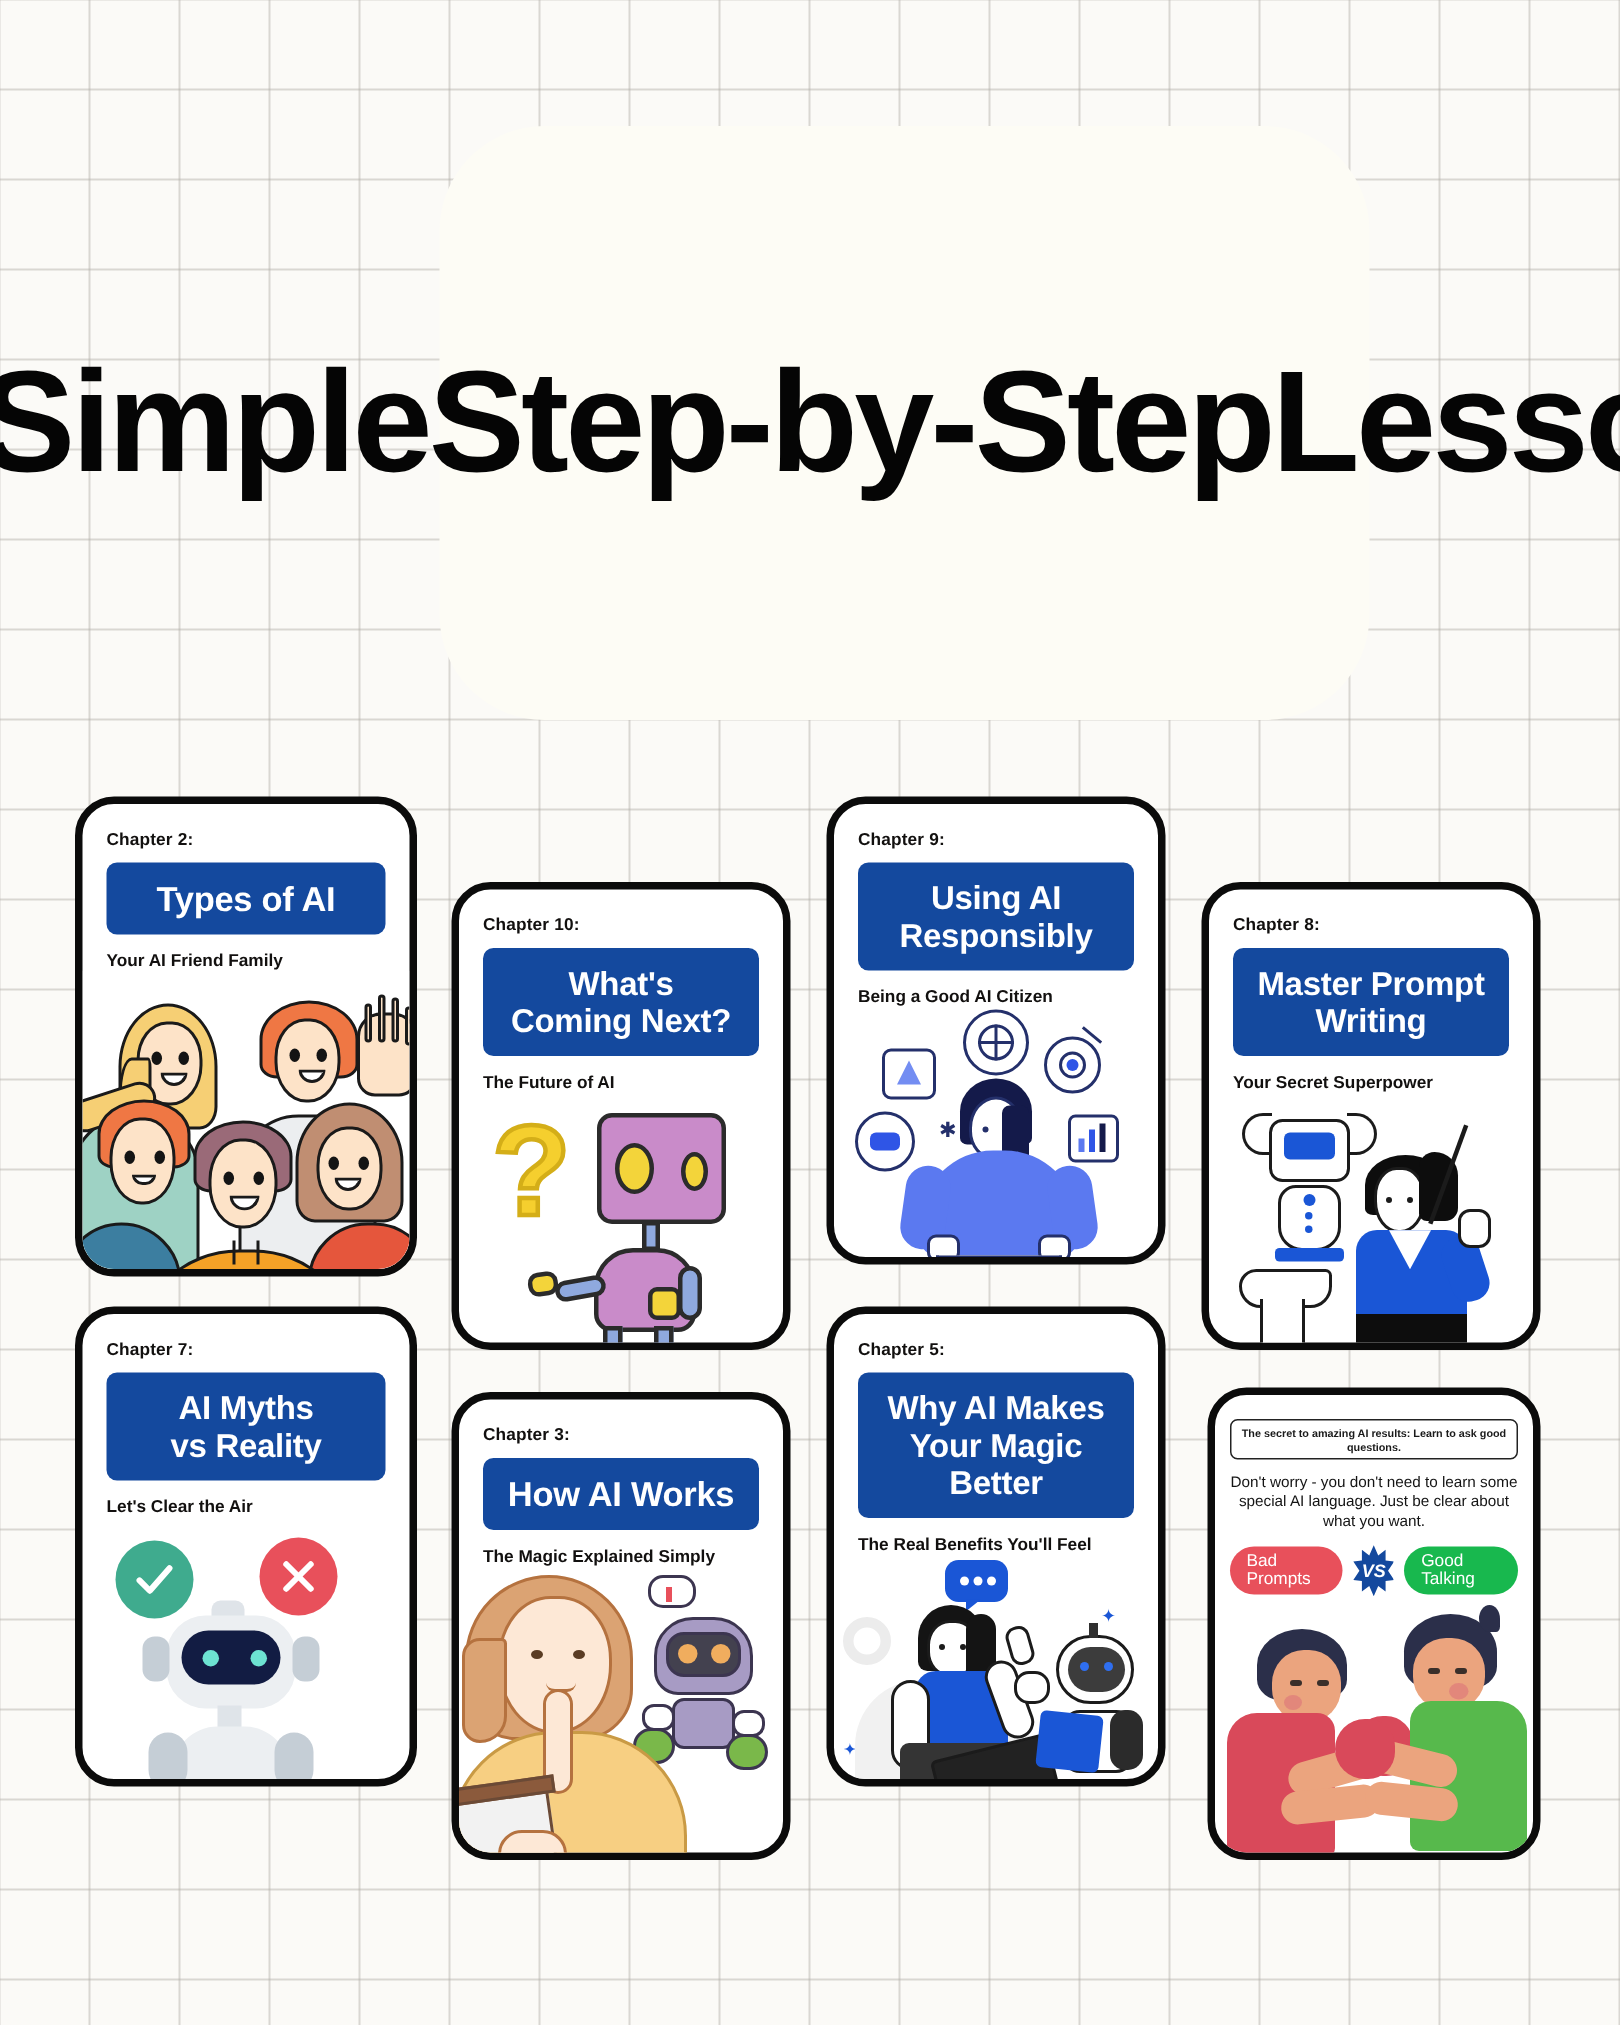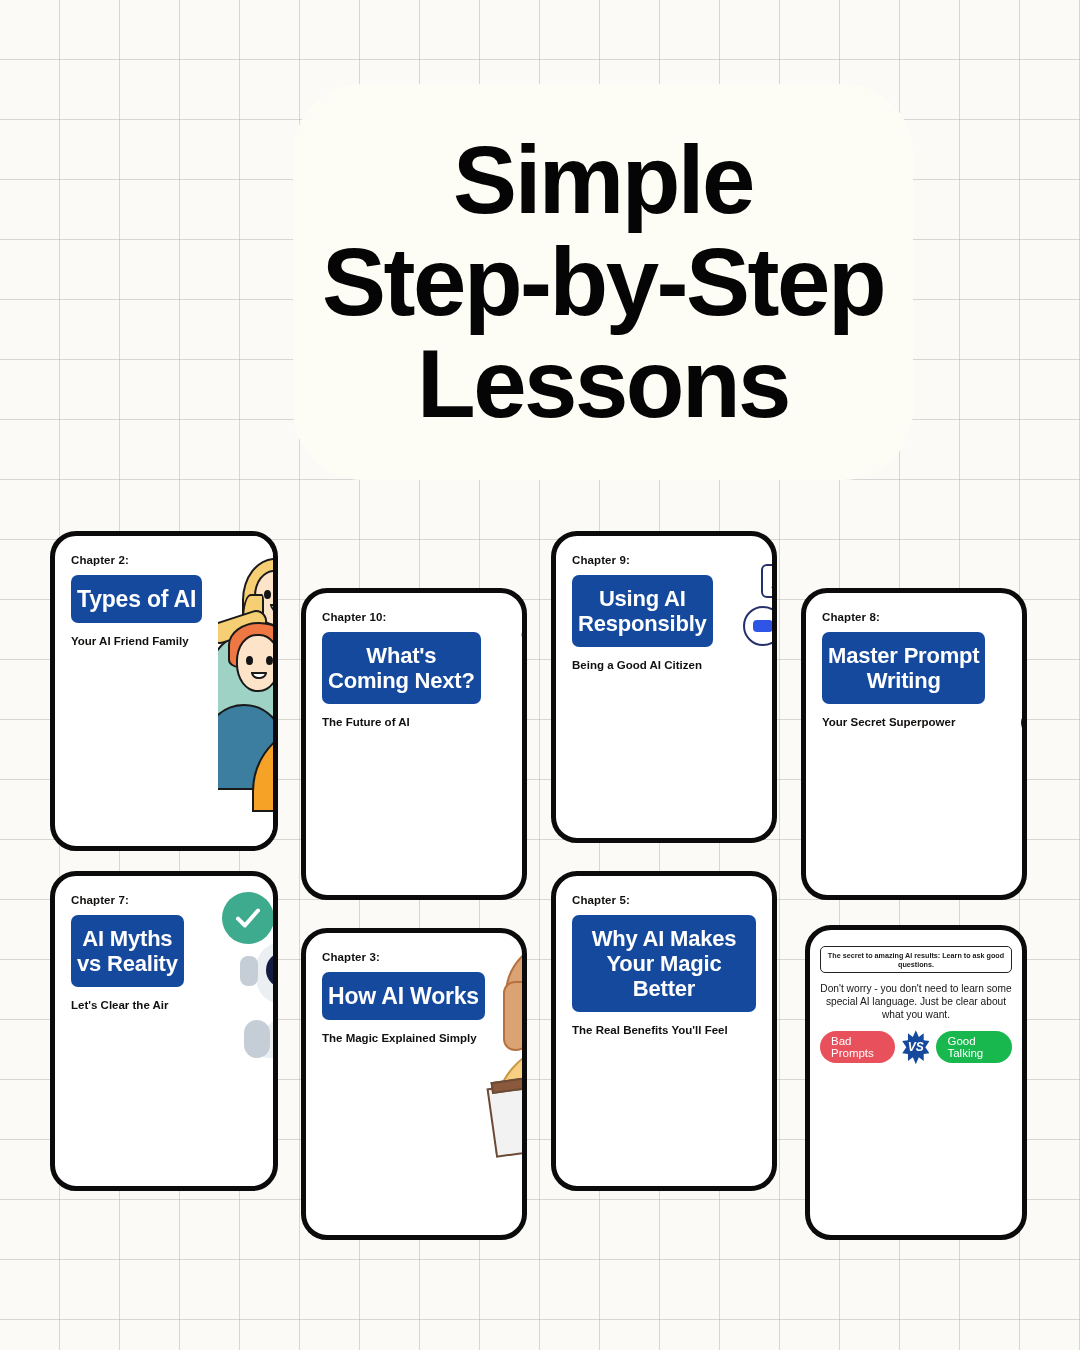--- a/index.html
+++ b/index.html
@@ -15,40 +15,40 @@
     background-position: -1px -1px;
     position: relative;
     overflow: hidden;
   }
 
   
   .title-wrap{
     position:absolute; left:293px; top:84px; width:620px; height:396px;
     background:#fdfcf5;
     border-radius:70px;
-    display:flex; flex-direction:column; align-items:center; justify-content:center;
+    display:flex; flex-direction:row; align-items:center; justify-content:center;
   }
   .title-line{
     color:#050505;
     font-weight:700;
     font-size:96px;
     line-height:1.06;
     letter-spacing:-2.5px;
     text-align:center;
     white-space:nowrap;
   }
 
   
   .card{
     position:absolute;
     background:#ffffff;
     border:5px solid #0b0b0b;
     border-radius:26px;
     overflow:hidden;
-    display:flex; flex-direction:row;
+    display:flex; flex-direction:column;
   }
   .card .pad{ padding:18px 16px 0 16px; }
   .chapter-label{
     font-size:11.5px; font-weight:700; color:#12100f; letter-spacing:.1px;
     margin-bottom:9px;
   }
   .title-chip{
     background:#14499e;
     border-radius:7px;
     color:#ffffff;

